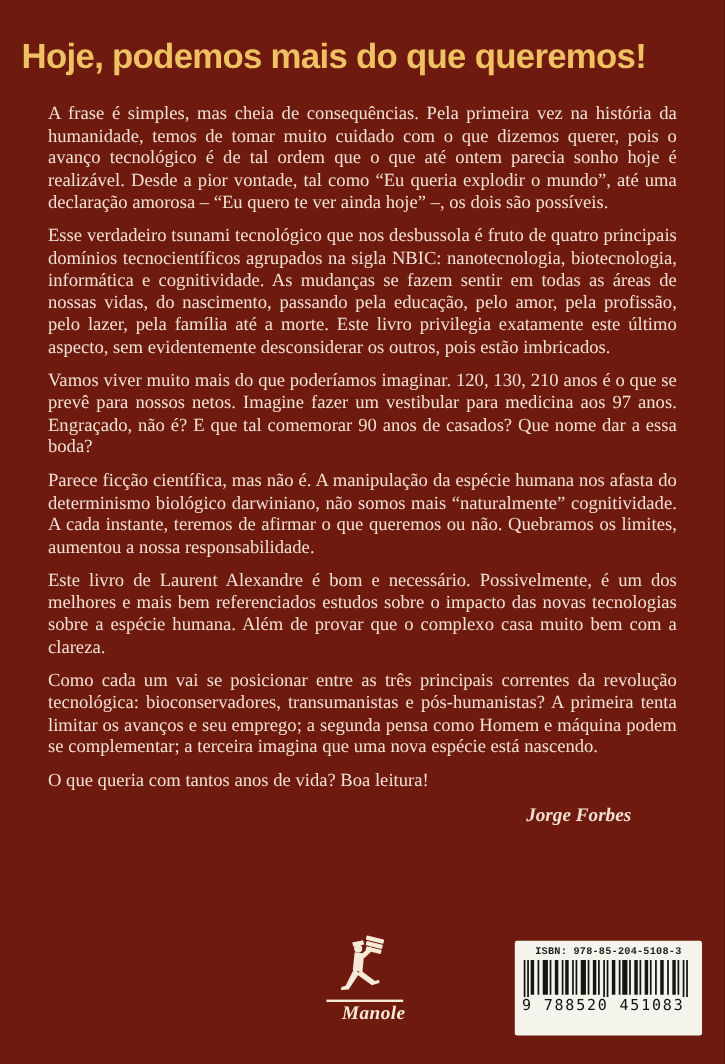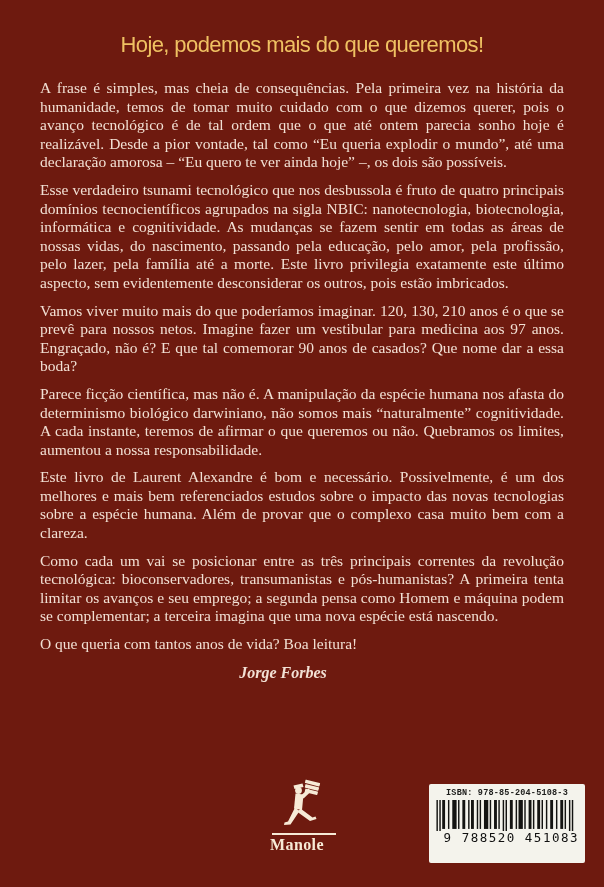--- a/index.html
+++ b/index.html
@@ -5,24 +5,23 @@
   html,body{margin:0;padding:0;background:#3a0d08;}
   .cover{
     position:relative;
     width:604px;height:887px;
     background:var(--background,#6e1a0f);
     overflow:hidden;
     font-family:"Liberation Serif",serif;
   }
   .headline{
     margin:32px 18px 0;
-    text-align:center;
     font-family:"Liberation Sans",sans-serif;
-    font-weight:normal;
-    font-size:22px;
+    font-weight:bold;
+    font-size:29px;
     letter-spacing:-0.6px;
     color:var(--title,#efc162);
   }
   .copy{
     margin:21px 40px 0 40px;
     font-size:15.5px;
     line-height:18.6px;
     color:var(--body-text,#f2e0d4);
     text-align:justify;
   }
@@ -30,26 +29,27 @@
   .signature{
     margin-top:5px;
     padding-right:38px;
     text-align:right;
     font-style:italic;
     font-weight:bold;
     font-size:16px;
     line-height:20px;
     color:var(--body-text,#f2e0d4);
   }
-  .signature div{margin:0;text-align:center;}
+  .signature div{margin:0;}
   .publisher{
     position:absolute;
     left:270px;top:779px;
     width:68px;
-    text-align:left;
+    text-align:right;
+    font-style:italic;
   }
   .publisher svg{display:block;margin:0 auto;}
   .logo-rule{
     height:2px;
     background:var(--cream,#f7ead6);
     margin:2px 2px 1px;
   }
   .publisher-name{
     font-family:"Liberation Serif",serif;
     font-size:16px;
@@ -74,21 +74,21 @@
     letter-spacing:0.2px;
     color:#1d1d1b;
     white-space:nowrap;
   }
   .bars{width:100%;height:31px;display:block;margin-top:2px;}
   .ean-line{
     font-family:"DejaVu Sans Mono",monospace;
     font-size:12.5px;
     color:#101010;
     letter-spacing:1.5px;
-    text-align:right;
+    text-align:left;
     margin-top:-1px;
     white-space:nowrap;
   }
 </style>
 </head>
 <body>
 
 <div class="cover">
 
   <h1 class="headline">Hoje, podemos mais do que queremos!</h1>

